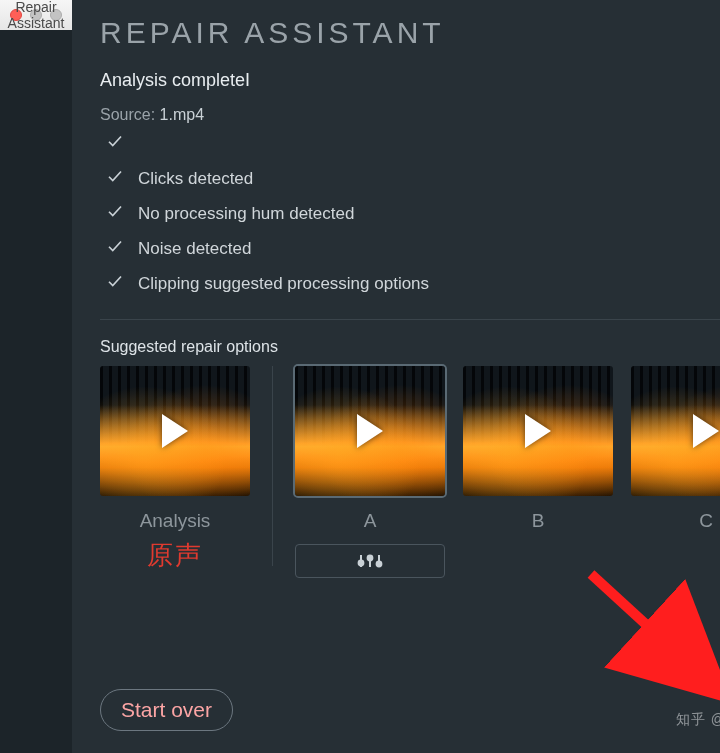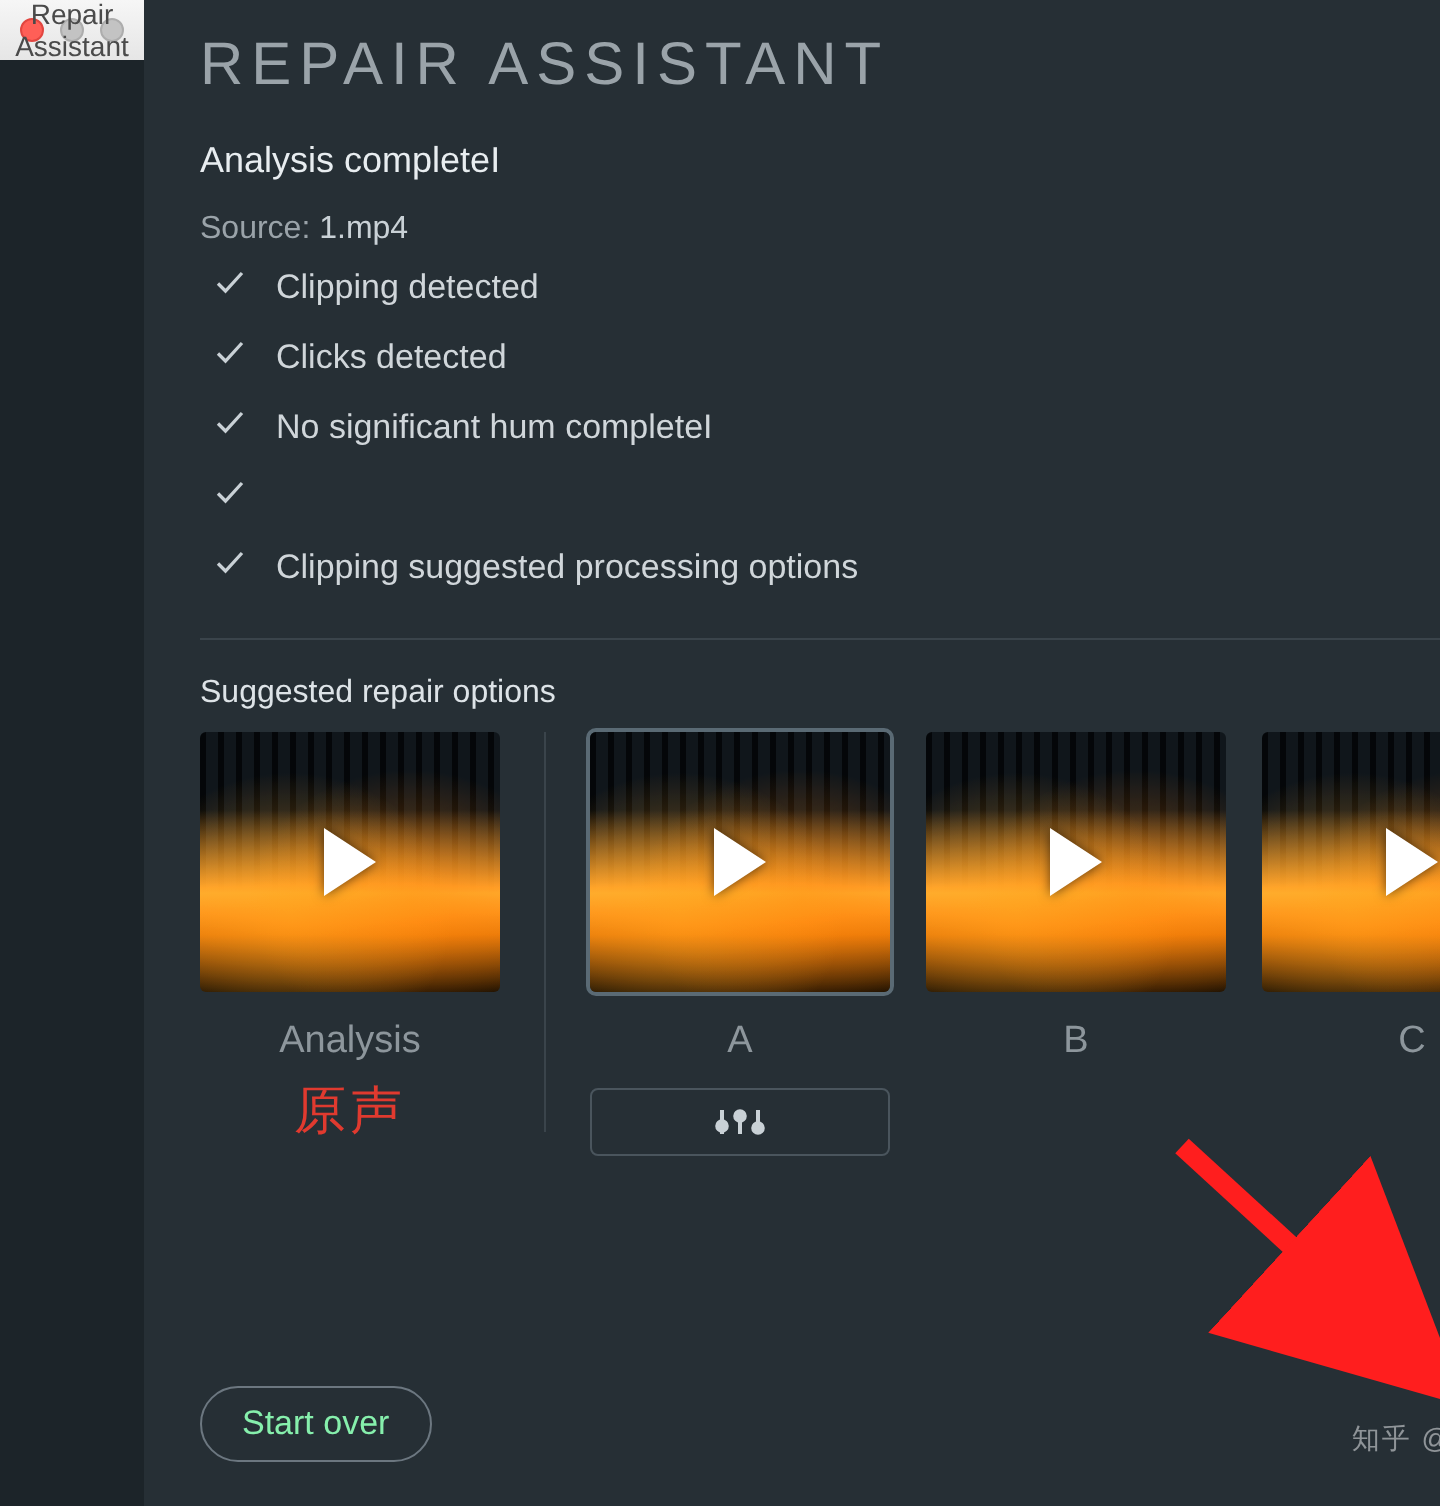--- a/index.html
+++ b/index.html
@@ -43,21 +43,21 @@
        radial-gradient(ellipse at 70% 65%, rgba(255,140,30,0.45), transparent 55%);
   }
   .play { position:absolute; left:50%; top:50%; transform:translate(-50%,-50%); width:0; height:0;
           border-left:26px solid #ffffff; border-top:17px solid transparent; border-bottom:17px solid transparent;
           filter:drop-shadow(0 0 3px rgba(0,0,0,0.6)); }
   .opt-label { margin-top:14px; font-size:19px; color:#8d969c; }
   .cn-label { margin-top:6px; font-size:26px; color:#e03a2f; font-weight:500; letter-spacing:2px; }
   .sliders-btn { margin-top:12px; width:150px; height:34px; border:1px solid #4a555d; border-radius:4px; display:flex; align-items:center; justify-content:center; cursor:pointer; }
   .sliders-btn svg { width:26px; height:18px; stroke:#c9d1d6; stroke-width:2; fill:none; }
   .footer { margin-top:auto; padding:18px 0 22px 0; display:flex; justify-content:space-between; align-items:center; position:relative; }
-  .pill-btn { border:1px solid #6c7780; color:#86efac; background:transparent; padding:8px 20px; border-radius:999px; font-size:17px; cursor:pointer;margin-top:32px; }
+  .pill-btn { border:1px solid #6c7780; color:#fca5a5; background:transparent; padding:8px 20px; border-radius:999px; font-size:21px; cursor:pointer;margin-top:32px; }
   .pill-btn.primary { padding:8px 18px; }
   .right-btns { display:flex; gap:14px; }
   .arrow { position:absolute; right:30px; bottom:35px; pointer-events:none; }
   .arrow svg { width:170px; height:150px; }
   .watermark { position:absolute; right:10px; bottom:24px; font-size:14px; color:rgba(230,232,234,0.55); letter-spacing:1px; pointer-events:none; }
 </style>
 </head>
 <body>
 
 <div class="window">
@@ -90,38 +90,38 @@
       <div class="analysis-title">Analysis completeI</div>
       <div class="source-line">
         <span>Source:</span>
         <b>1.mp4</b>
       </div>
       <ul class="check-list" id="check-list">
           <li>
             <span class="check"><svg viewBox="0 0 24 24">
                 <polyline points="4 13 9 18 20 6"></polyline>
               </svg></span>
-            <span>Clipping detected</span>
           </li>
           <li>
             <span class="check"><svg viewBox="0 0 24 24">
                 <polyline points="4 13 9 18 20 6"></polyline>
               </svg></span>
             <span>Clicks detected</span>
           </li>
           <li>
             <span class="check"><svg viewBox="0 0 24 24">
                 <polyline points="4 13 9 18 20 6"></polyline>
               </svg></span>
-            <span>No significant hum completeI</span>
+            <span>No processing hum detected</span>
           </li>
           <li>
             <span class="check"><svg viewBox="0 0 24 24">
                 <polyline points="4 13 9 18 20 6"></polyline>
               </svg></span>
+            <span>Noise detected</span>
           </li>
           <li>
             <span class="check"><svg viewBox="0 0 24 24">
                 <polyline points="4 13 9 18 20 6"></polyline>
               </svg></span>
             <span>Clipping suggested processing options</span>
           </li>
         </ul>
 
       <hr class="sep">

